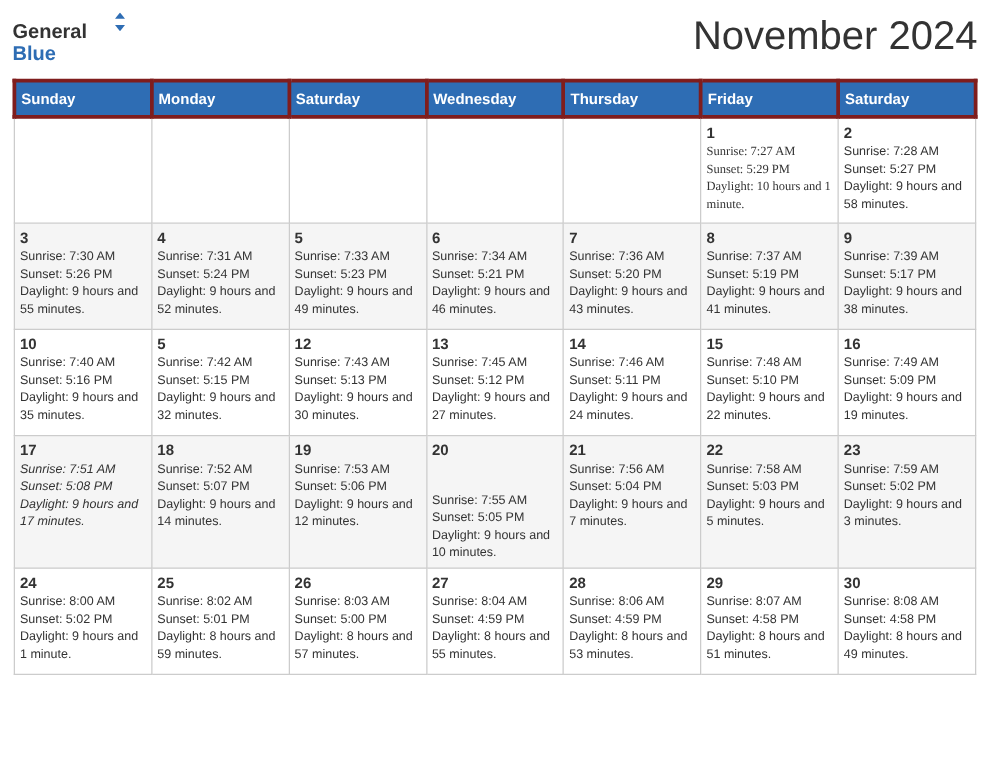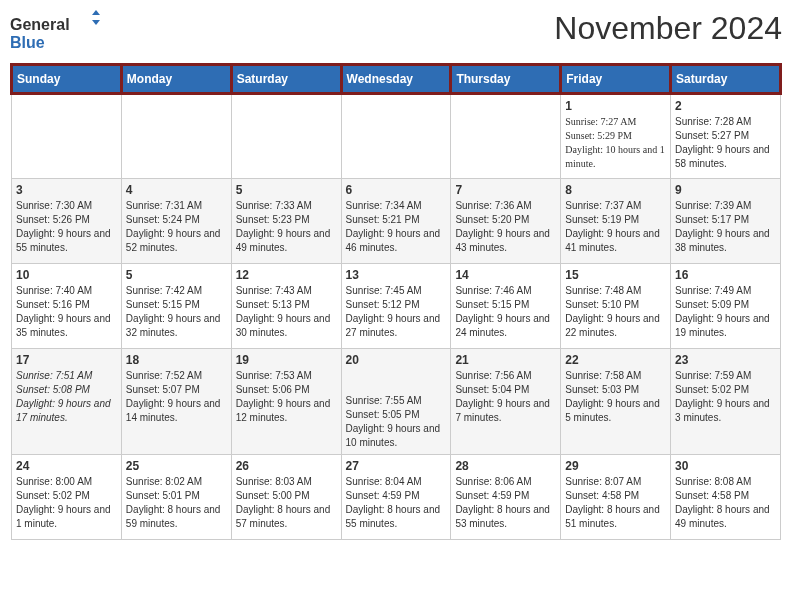--- a/index.html
+++ b/index.html
@@ -188,21 +188,21 @@
         </td>
         <td>
           <span class="day-number">13</span>
           <div class="day-info" style="white-space: pre-line;">Sunrise: 7:45 AM
 Sunset: 5:12 PM
 Daylight: 9 hours and 27 minutes.</div>
         </td>
         <td>
           <span class="day-number">14</span>
           <div class="day-info" style="white-space: pre-line;">Sunrise: 7:46 AM
-Sunset: 5:15 PM
+Sunset: 5:11 PM
 Daylight: 9 hours and 24 minutes.</div>
         </td>
         <td>
           <span class="day-number">15</span>
           <div class="day-info" style="white-space: pre-line;">Sunrise: 7:48 AM
 Sunset: 5:10 PM
 Daylight: 9 hours and 22 minutes.</div>
         </td>
         <td>
           <span class="day-number">16</span>

